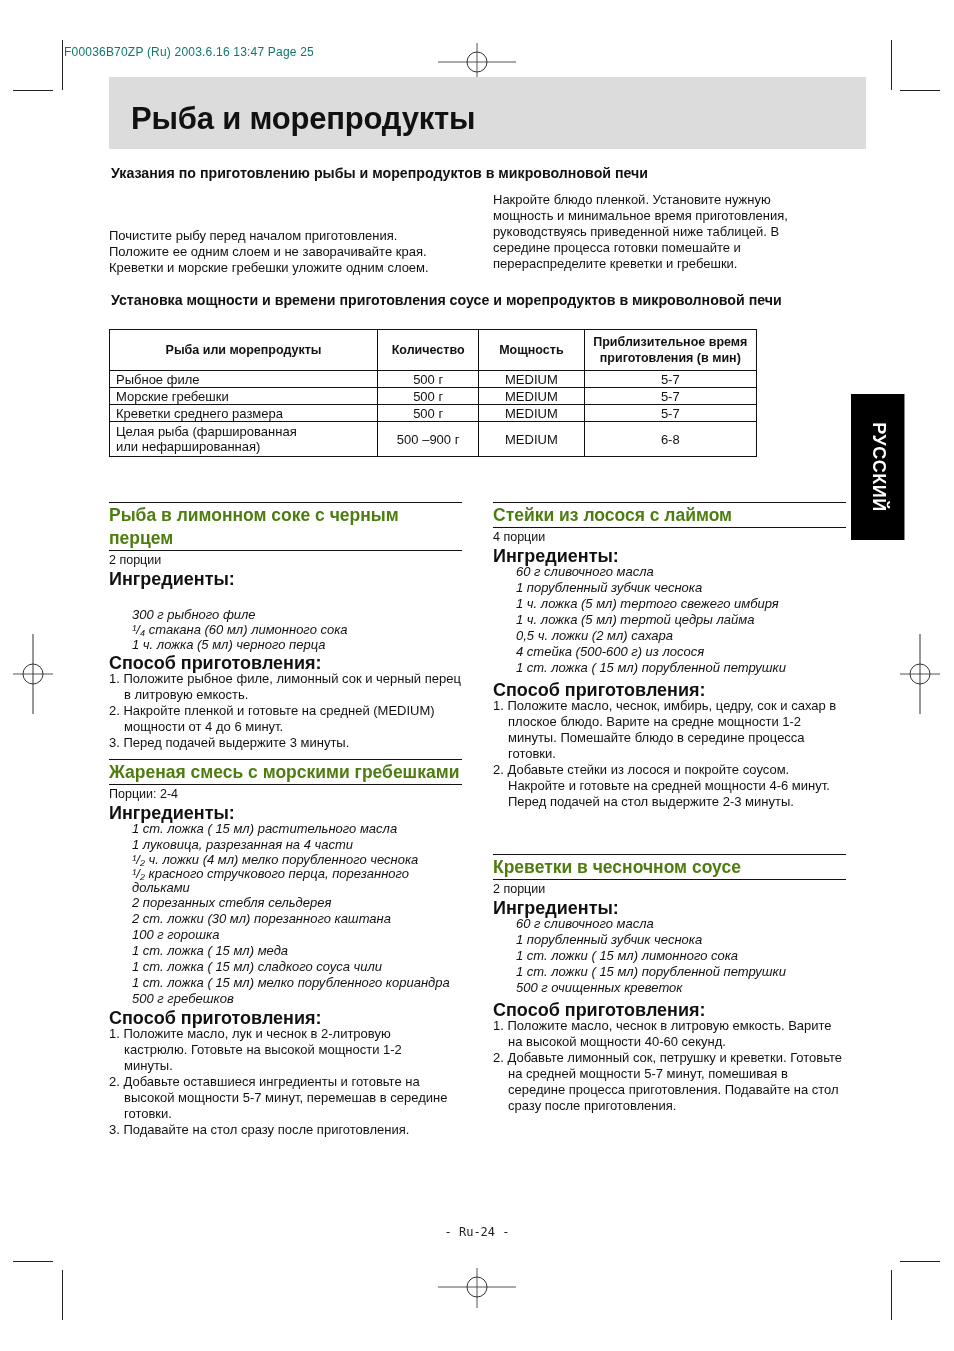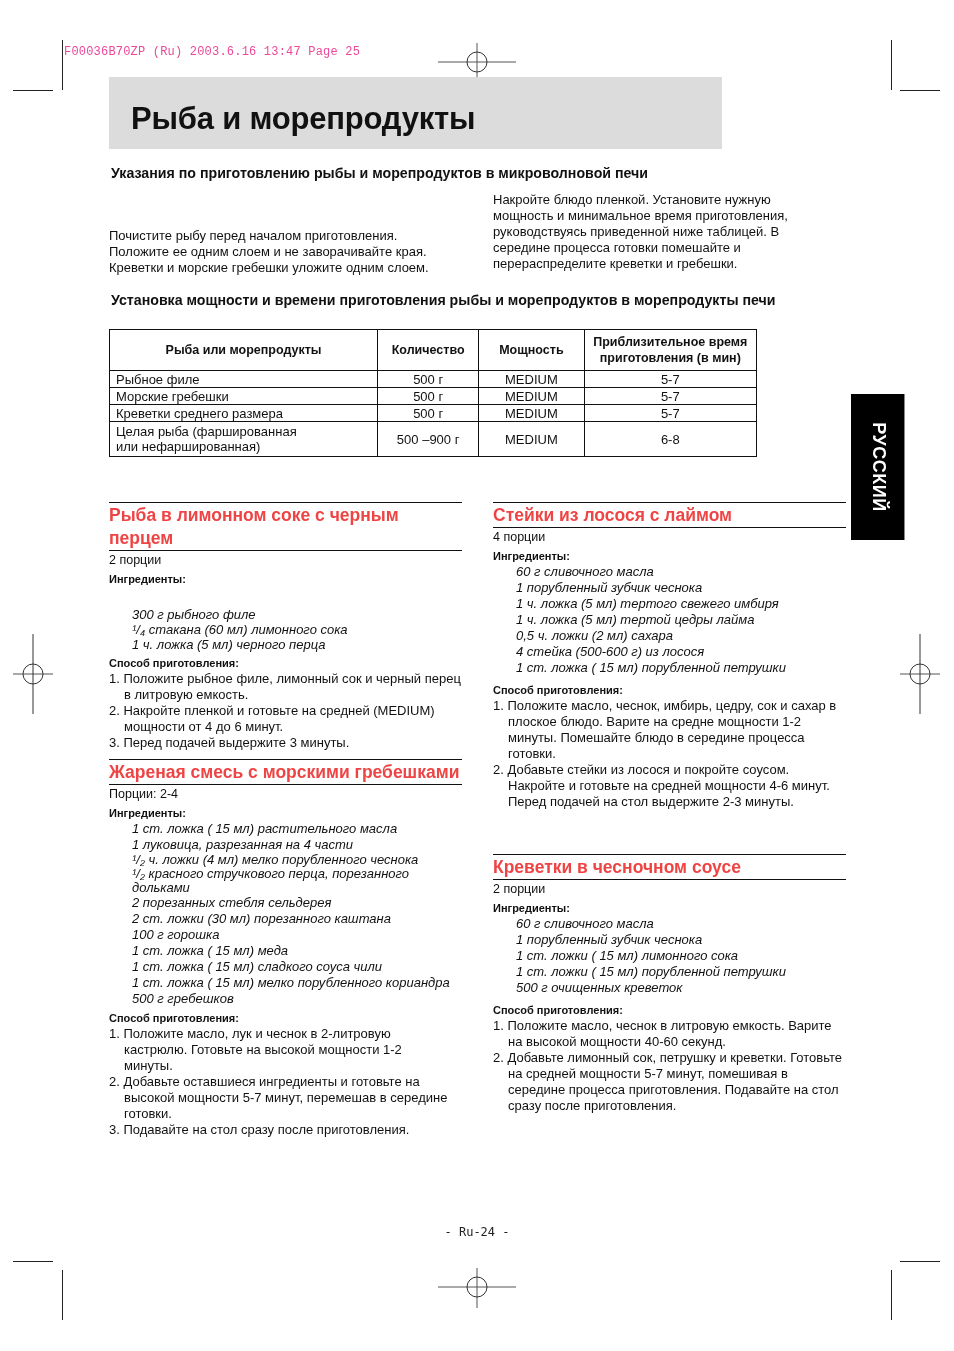--- a/index.html
+++ b/index.html
@@ -1,46 +1,46 @@
 <!DOCTYPE html>
 <html><head>
 <meta charset="utf-8">
 <style>
   * { box-sizing: border-box; margin: 0; padding: 0; }
   html, body { width: 954px; height: 1351px; background: #ffffff; overflow: hidden; }
   body { position: relative; font-family: "Liberation Sans", sans-serif; color: #111; }
 
-  .slug { position: absolute; left: 64px; top: 45px; font-family: Liberation Mono, monospace; font-size: 12px; color: #ec4899; letter-spacing: 0.2px; }
+  .slug { position: absolute; left: 64px; top: 45px; font-family: Liberation Sans, sans-serif; font-size: 12px; color: #0f766e; letter-spacing: 0.2px; }
 
   
   .hline { position: absolute; height: 1px; background: #222; }
   .vline { position: absolute; width: 1px; background: #222; }
   .reg { position: absolute; width: 38px; height: 38px; }
 
-  .title-band { position: absolute; left: 109px; top: 77px; width: 613px; height: 72px; background: #dcdcdc; }
+  .title-band { position: absolute; left: 109px; top: 77px; width: 757px; height: 72px; background: #dcdcdc; }
   .title-band h1 { position: absolute; left: 22px; top: 24px; font-size: 31px; font-weight: bold; color: #111; letter-spacing: -0.2px; }
 
   .sec-head { position: absolute; font-weight: bold; font-size: 14.2px; color: #111; }
   .para { position: absolute; font-size: 13px; line-height: 16px; color: #111; }
   .para div { white-space: nowrap; }
 
   table.cook { position: absolute; left: 109px; top: 329px; width: 648px; border-collapse: collapse; font-size: 13px; }
   table.cook th, table.cook td { border: 1px solid #111; padding: 0 6px; }
   table.cook th { font-weight: bold; font-size: 12.5px; height: 41px; text-align: center; line-height: 16px; }
   table.cook td { height: 17px; line-height: 15px; }
   table.cook td.c { text-align: center; }
   table.cook tr.tall td { height: 35px; }
 
   .side-tab { position: absolute; left: 851px; top: 394px; width: 54px; height: 146px; background: #000; border-right: 1px solid #888; }
   .side-tab span { position: absolute; left: 50%; top: 50%; transform: translate(-50%, -50%) rotate(90deg); color: #fff; font-weight: bold; font-size: 18px; white-space: nowrap; letter-spacing: 0.5px; }
 
   .recipe { position: absolute; width: 353px; }
-  .recipe .rtitle { border-top: 1px solid #111; border-bottom: 1px solid #111; font-weight: bold; font-size: 17.5px; line-height: 23px; padding-top: 1px; color: #ef4444; }
+  .recipe .rtitle { border-top: 1px solid #111; border-bottom: 1px solid #111; font-weight: bold; font-size: 17.5px; line-height: 23px; padding-top: 1px; color: #4d7c0f; }
   .recipe .portions { font-size: 12.5px; line-height: 16px; margin-top: 1px; }
-  .recipe .lbl { font-weight: bold; font-size: 11px; line-height: 16px; margin-top: 3px; }
+  .recipe .lbl { font-weight: bold; font-size: 18px; line-height: 16px; margin-top: 3px; }
   .recipe .ing { font-style: italic; font-size: 13px; line-height: 16px; padding-left: 23px; }
   .recipe .steps .step { font-size: 13px; line-height: 16px; padding-left: 15px; text-indent: -15px; }
 
   .pageno { position: absolute; left: 0; width: 954px; top: 1225px; text-align: center; font-family: "DejaVu Sans Mono", monospace; font-size: 12px; color: #222; }
 </style>
 </head>
 <body>
 
 <div class="slug">F00036B70ZP (Ru)  2003.6.16  13:47  Page 25</div>
 
@@ -85,21 +85,21 @@
   <div>Креветки и морские гребешки уложите одним слоем.</div>
 </div>
 <div class="para" style="left:493px;top:192px;">
   <div>Накройте блюдо пленкой. Установите нужную</div>
   <div>мощность и минимальное время приготовления,</div>
   <div>руководствуясь приведенной ниже таблицей. В</div>
   <div>середине процесса готовки помешайте и</div>
   <div>перераспределите креветки и гребешки.</div>
 </div>
 
-<div class="sec-head" style="left:111px;top:292px;">Установка мощности и времени приготовления рыбы и морепродуктов в морепродукты печи</div>
+<div class="sec-head" style="left:111px;top:292px;">Установка мощности и времени приготовления соусе и морепродуктов в микроволновой печи</div>
 <table class="cook">
   <colgroup>
     <col style="width:311px">
       <col style="width:109px">
       <col style="width:120px">
       <col style="width:197px">
   </colgroup>
   <thead>
     <tr>
       <th>Рыба или морепродукты</th>

